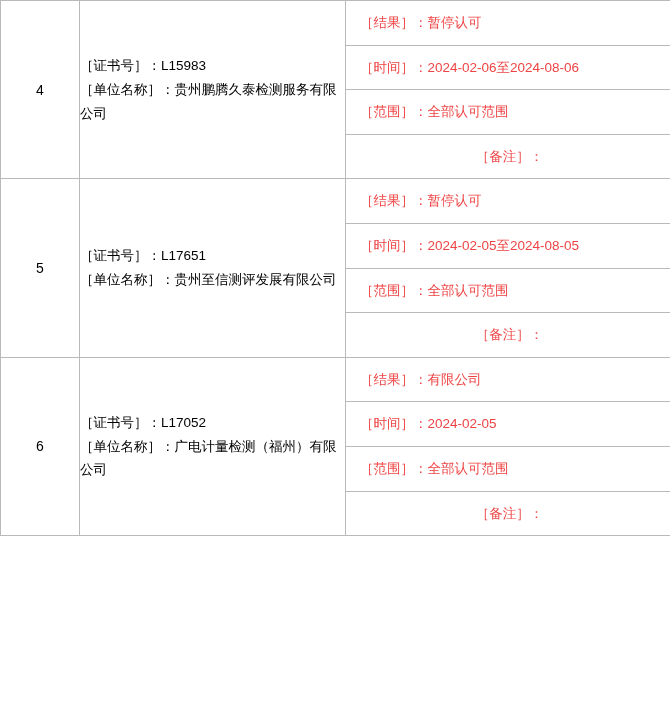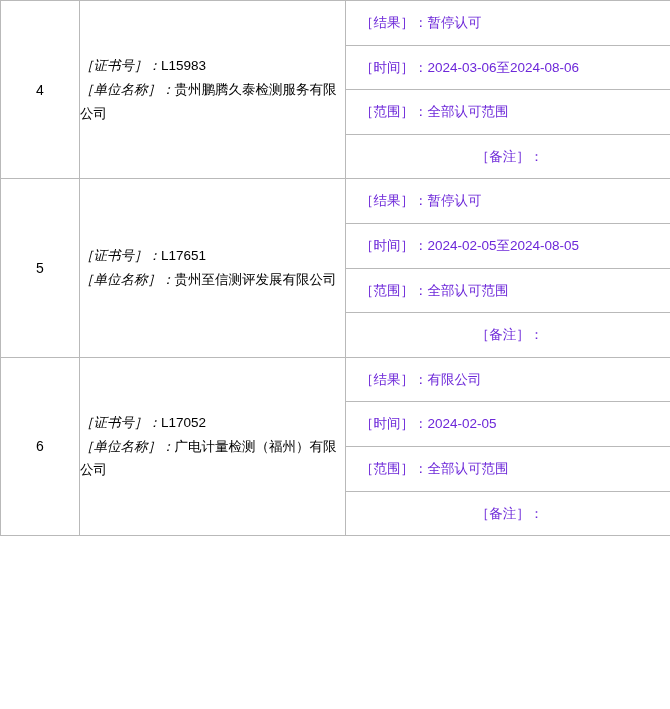--- a/index.html
+++ b/index.html
@@ -45,38 +45,37 @@
     border-collapse: collapse;
     width: 100%;
     table-layout: fixed;
   }
   table.detail-table td {
     border: none;
     border-bottom: 1px solid #b9b9b9;
     padding: 11px 12px 11px 14px;
     font-size: 13.5px;
     line-height: 1.6;
-    color: #6d28d9;
+    color: #ef4444;
   }
   table.detail-table tr:last-child td {
     border-bottom: none;
     text-align: center;
   }
   .label {
     white-space: nowrap;
   }
   .value {
     white-space: nowrap;
   }
   .info-line {
     display: block;
   }
   .info-label {
     letter-spacing: 0;
-    font-style: italic;
   }
 </style>
 </head>
 <body>
 
 <table class="cnas-table">
   <tbody>
 
     <tr>
       <td class="idx-cell">4</td>
@@ -84,21 +83,21 @@
         <span class="info-line"><span class="info-label">［证书号］：</span><span>L15983</span></span>
         <span class="info-line"><span class="info-label">［单位名称］：</span><span>贵州鹏腾久泰检测服务有限公司</span></span>
       </td>
       <td class="detail-cell">
         <table class="detail-table">
           <tbody>
             <tr>
               <td><span class="label">［结果］：</span><span class="value">暂停认可</span></td>
             </tr>
             <tr>
-              <td><span class="label">［时间］：</span><span class="value">2024-03-06至2024-08-06</span></td>
+              <td><span class="label">［时间］：</span><span class="value">2024-02-06至2024-08-06</span></td>
             </tr>
             <tr>
               <td><span class="label">［范围］：</span><span class="value">全部认可范围</span></td>
             </tr>
             <tr>
               <td><span class="label">［备注］：</span><span class="value"></span></td>
             </tr>
           </tbody>
         </table>
       </td>

